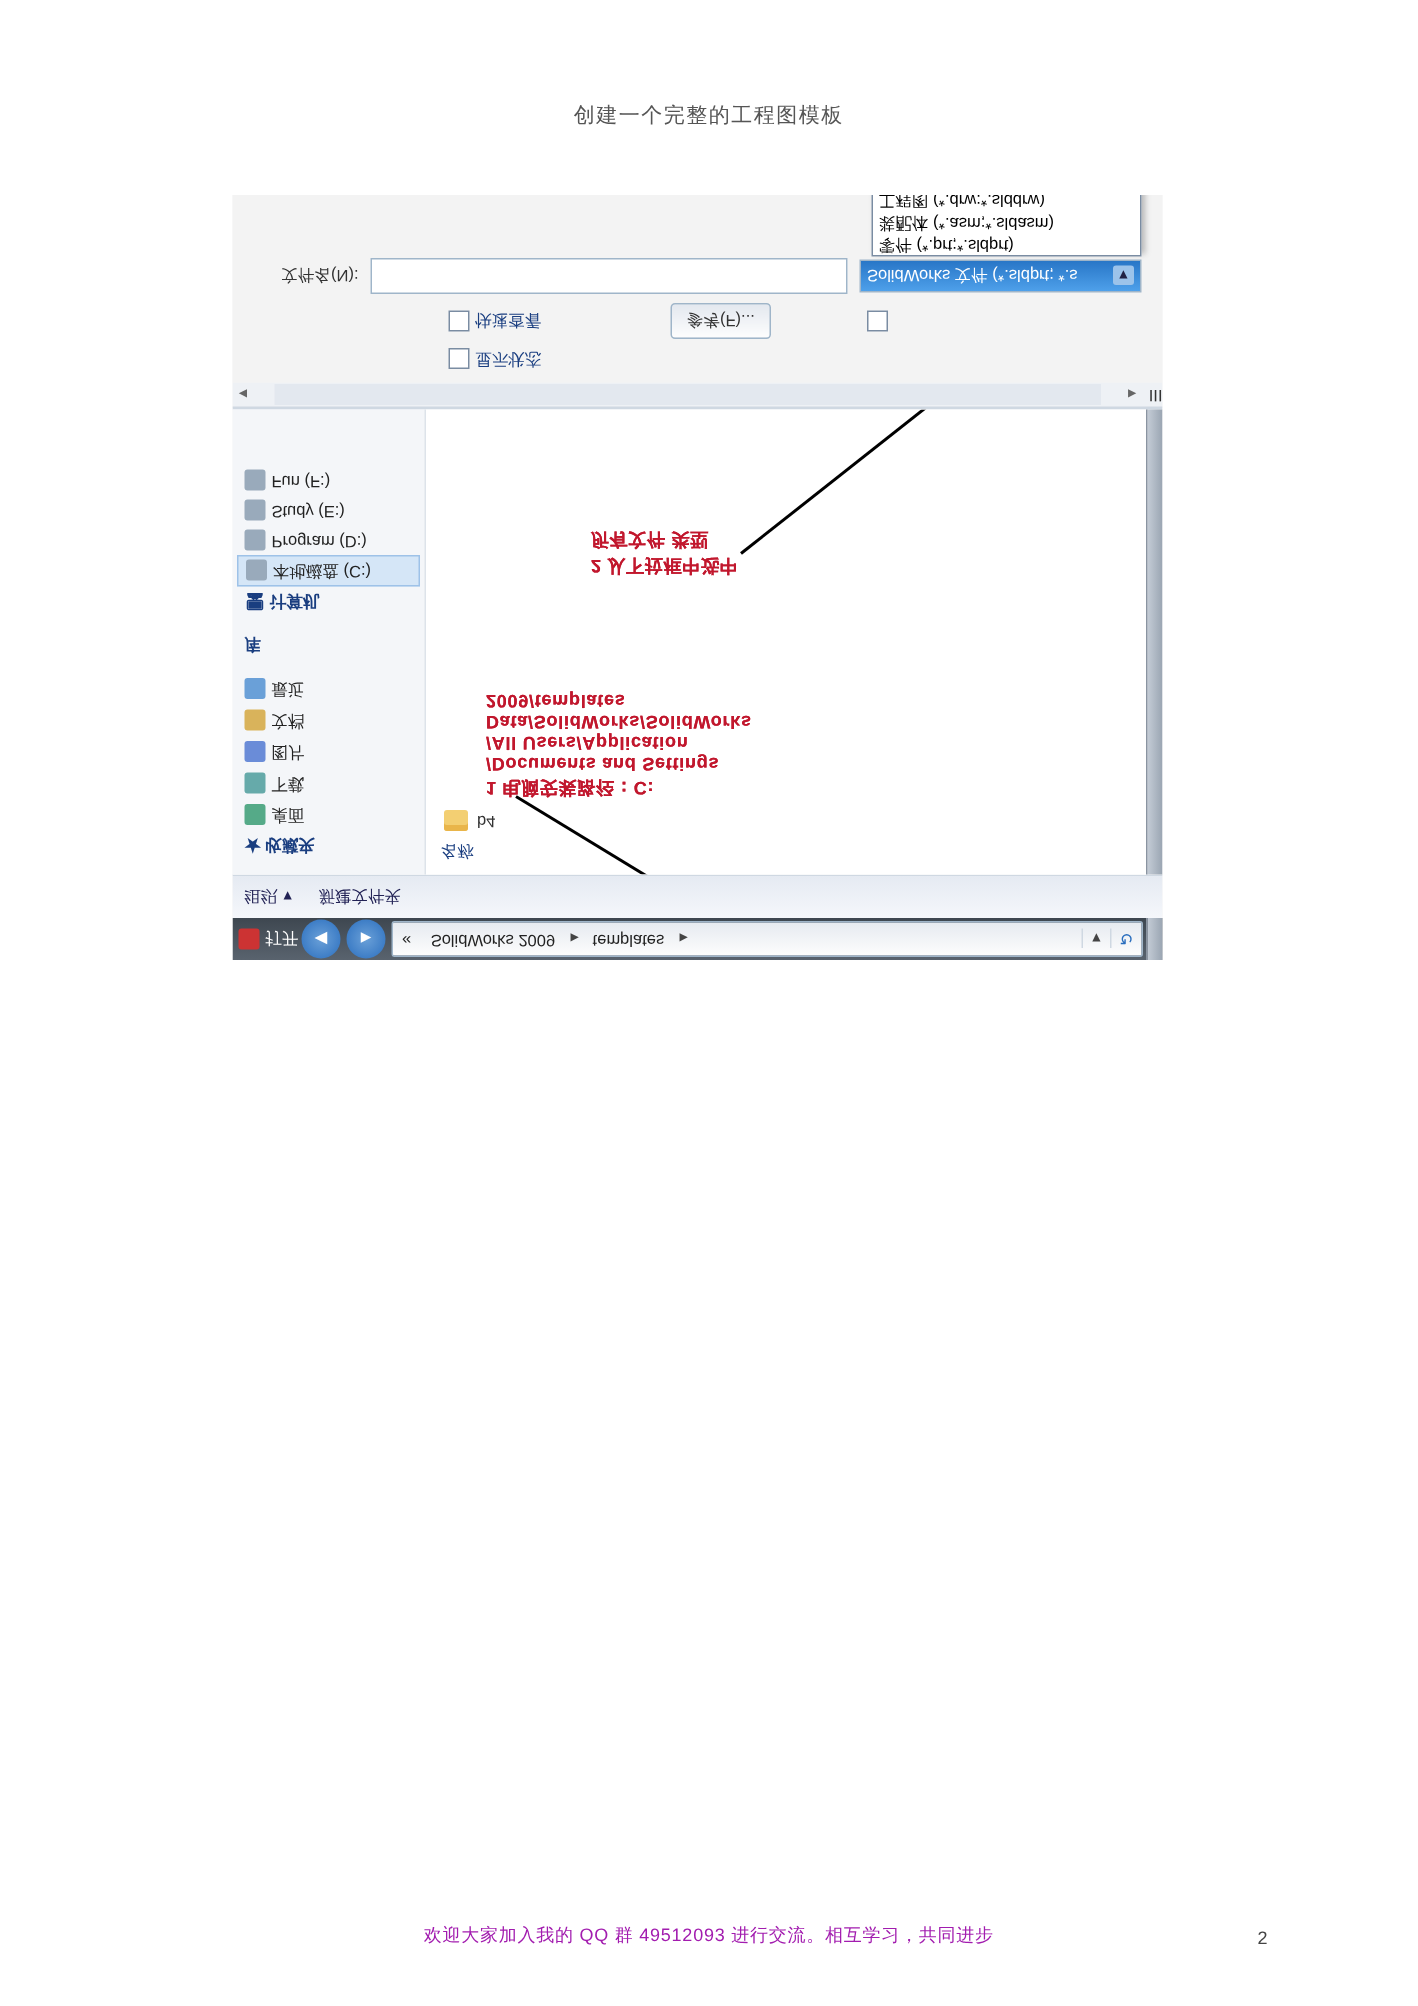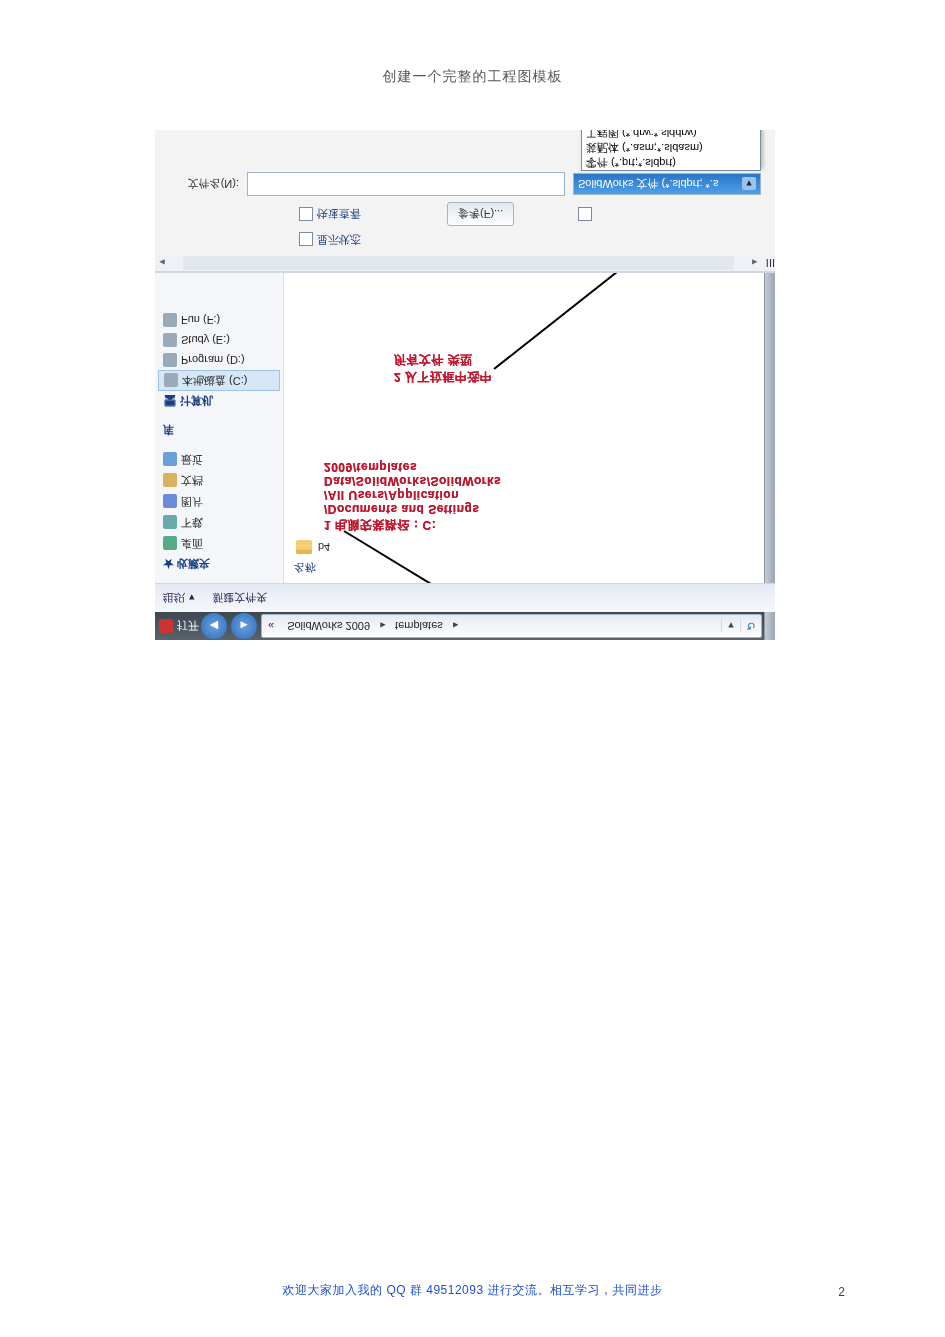--- a/index.html
+++ b/index.html
@@ -157,21 +157,21 @@
     line-height:15px;
     z-index:20;
     box-shadow:2px 2px 4px rgba(0,0,0,.25);
   }
   .dropdown-list div { padding:0 4px; color:#000; white-space:nowrap; overflow:hidden; text-overflow:ellipsis;}
   .footer {
     position:absolute;
     bottom:38px; left:0; width:100%;
     text-align:center;
     font-size:12px;
-    color:#1d4ed8;
+    color:#a21caf;
     letter-spacing:0.5px;
   }
   .pagenum {
     position:absolute;
     bottom:38px; right:100px;
     font-size:12px; color:#444;
   }
   svg.arrow-line { position:absolute; pointer-events:none; }
 </style>
 </head>

